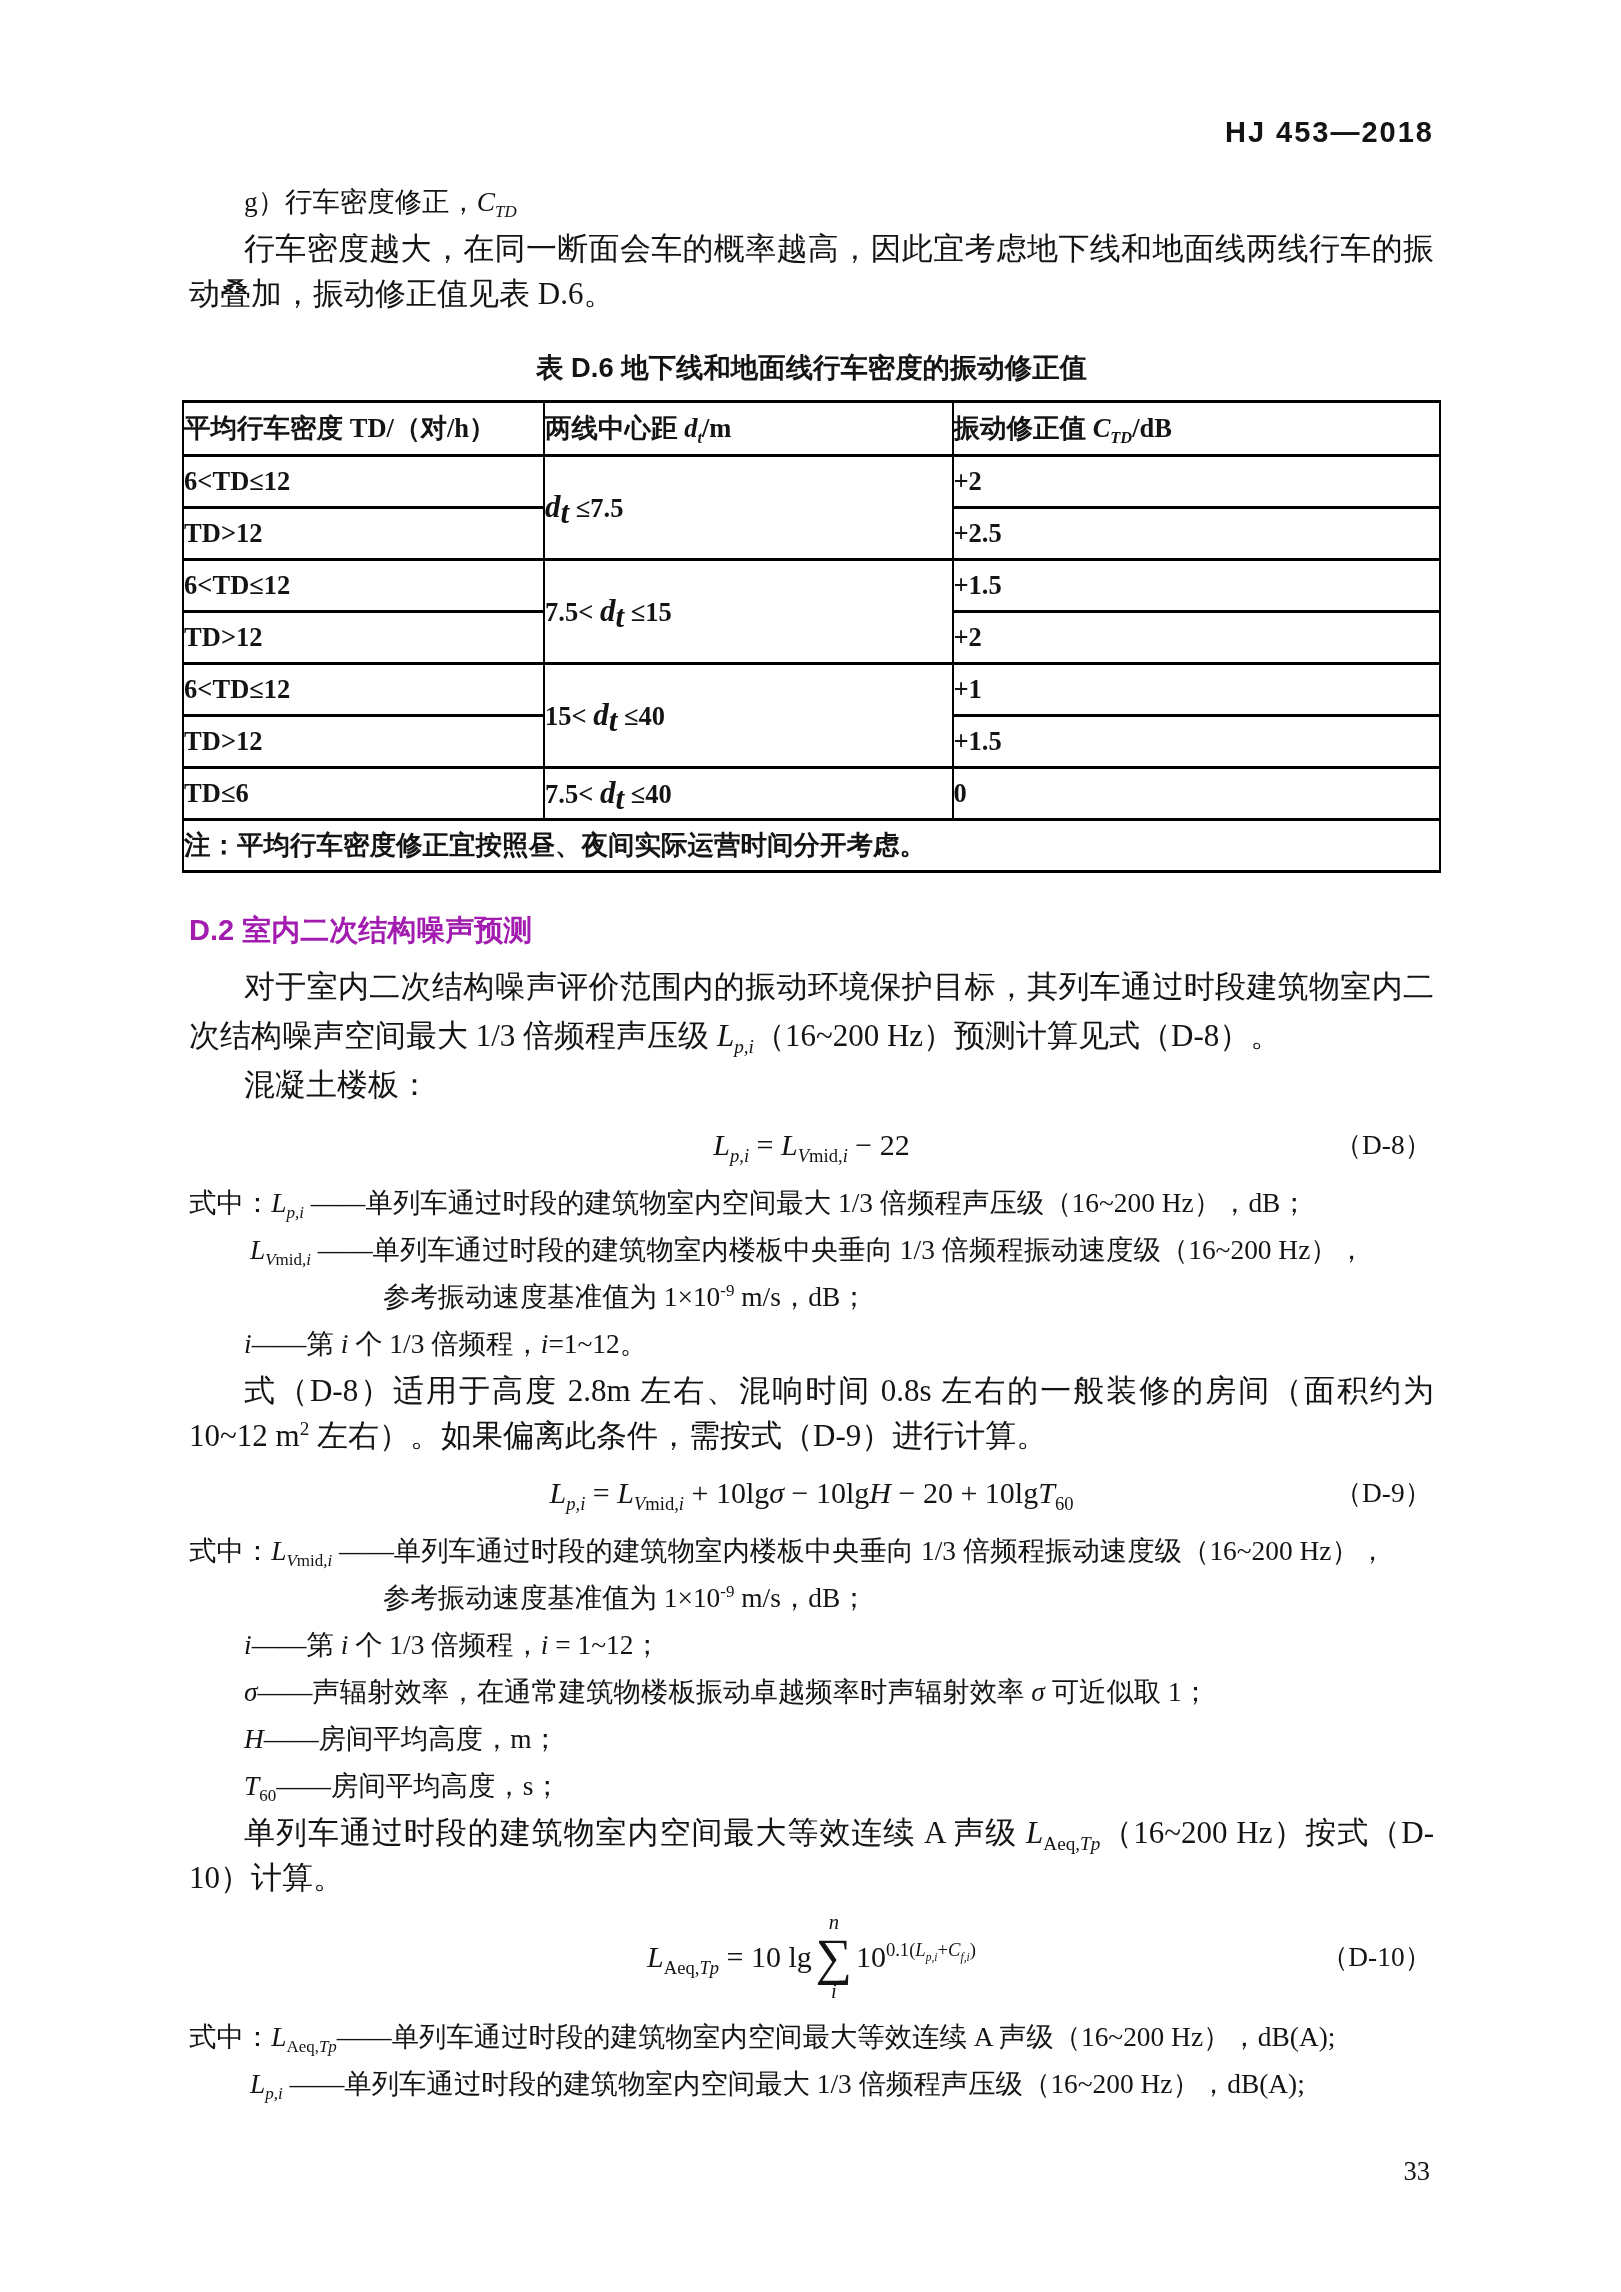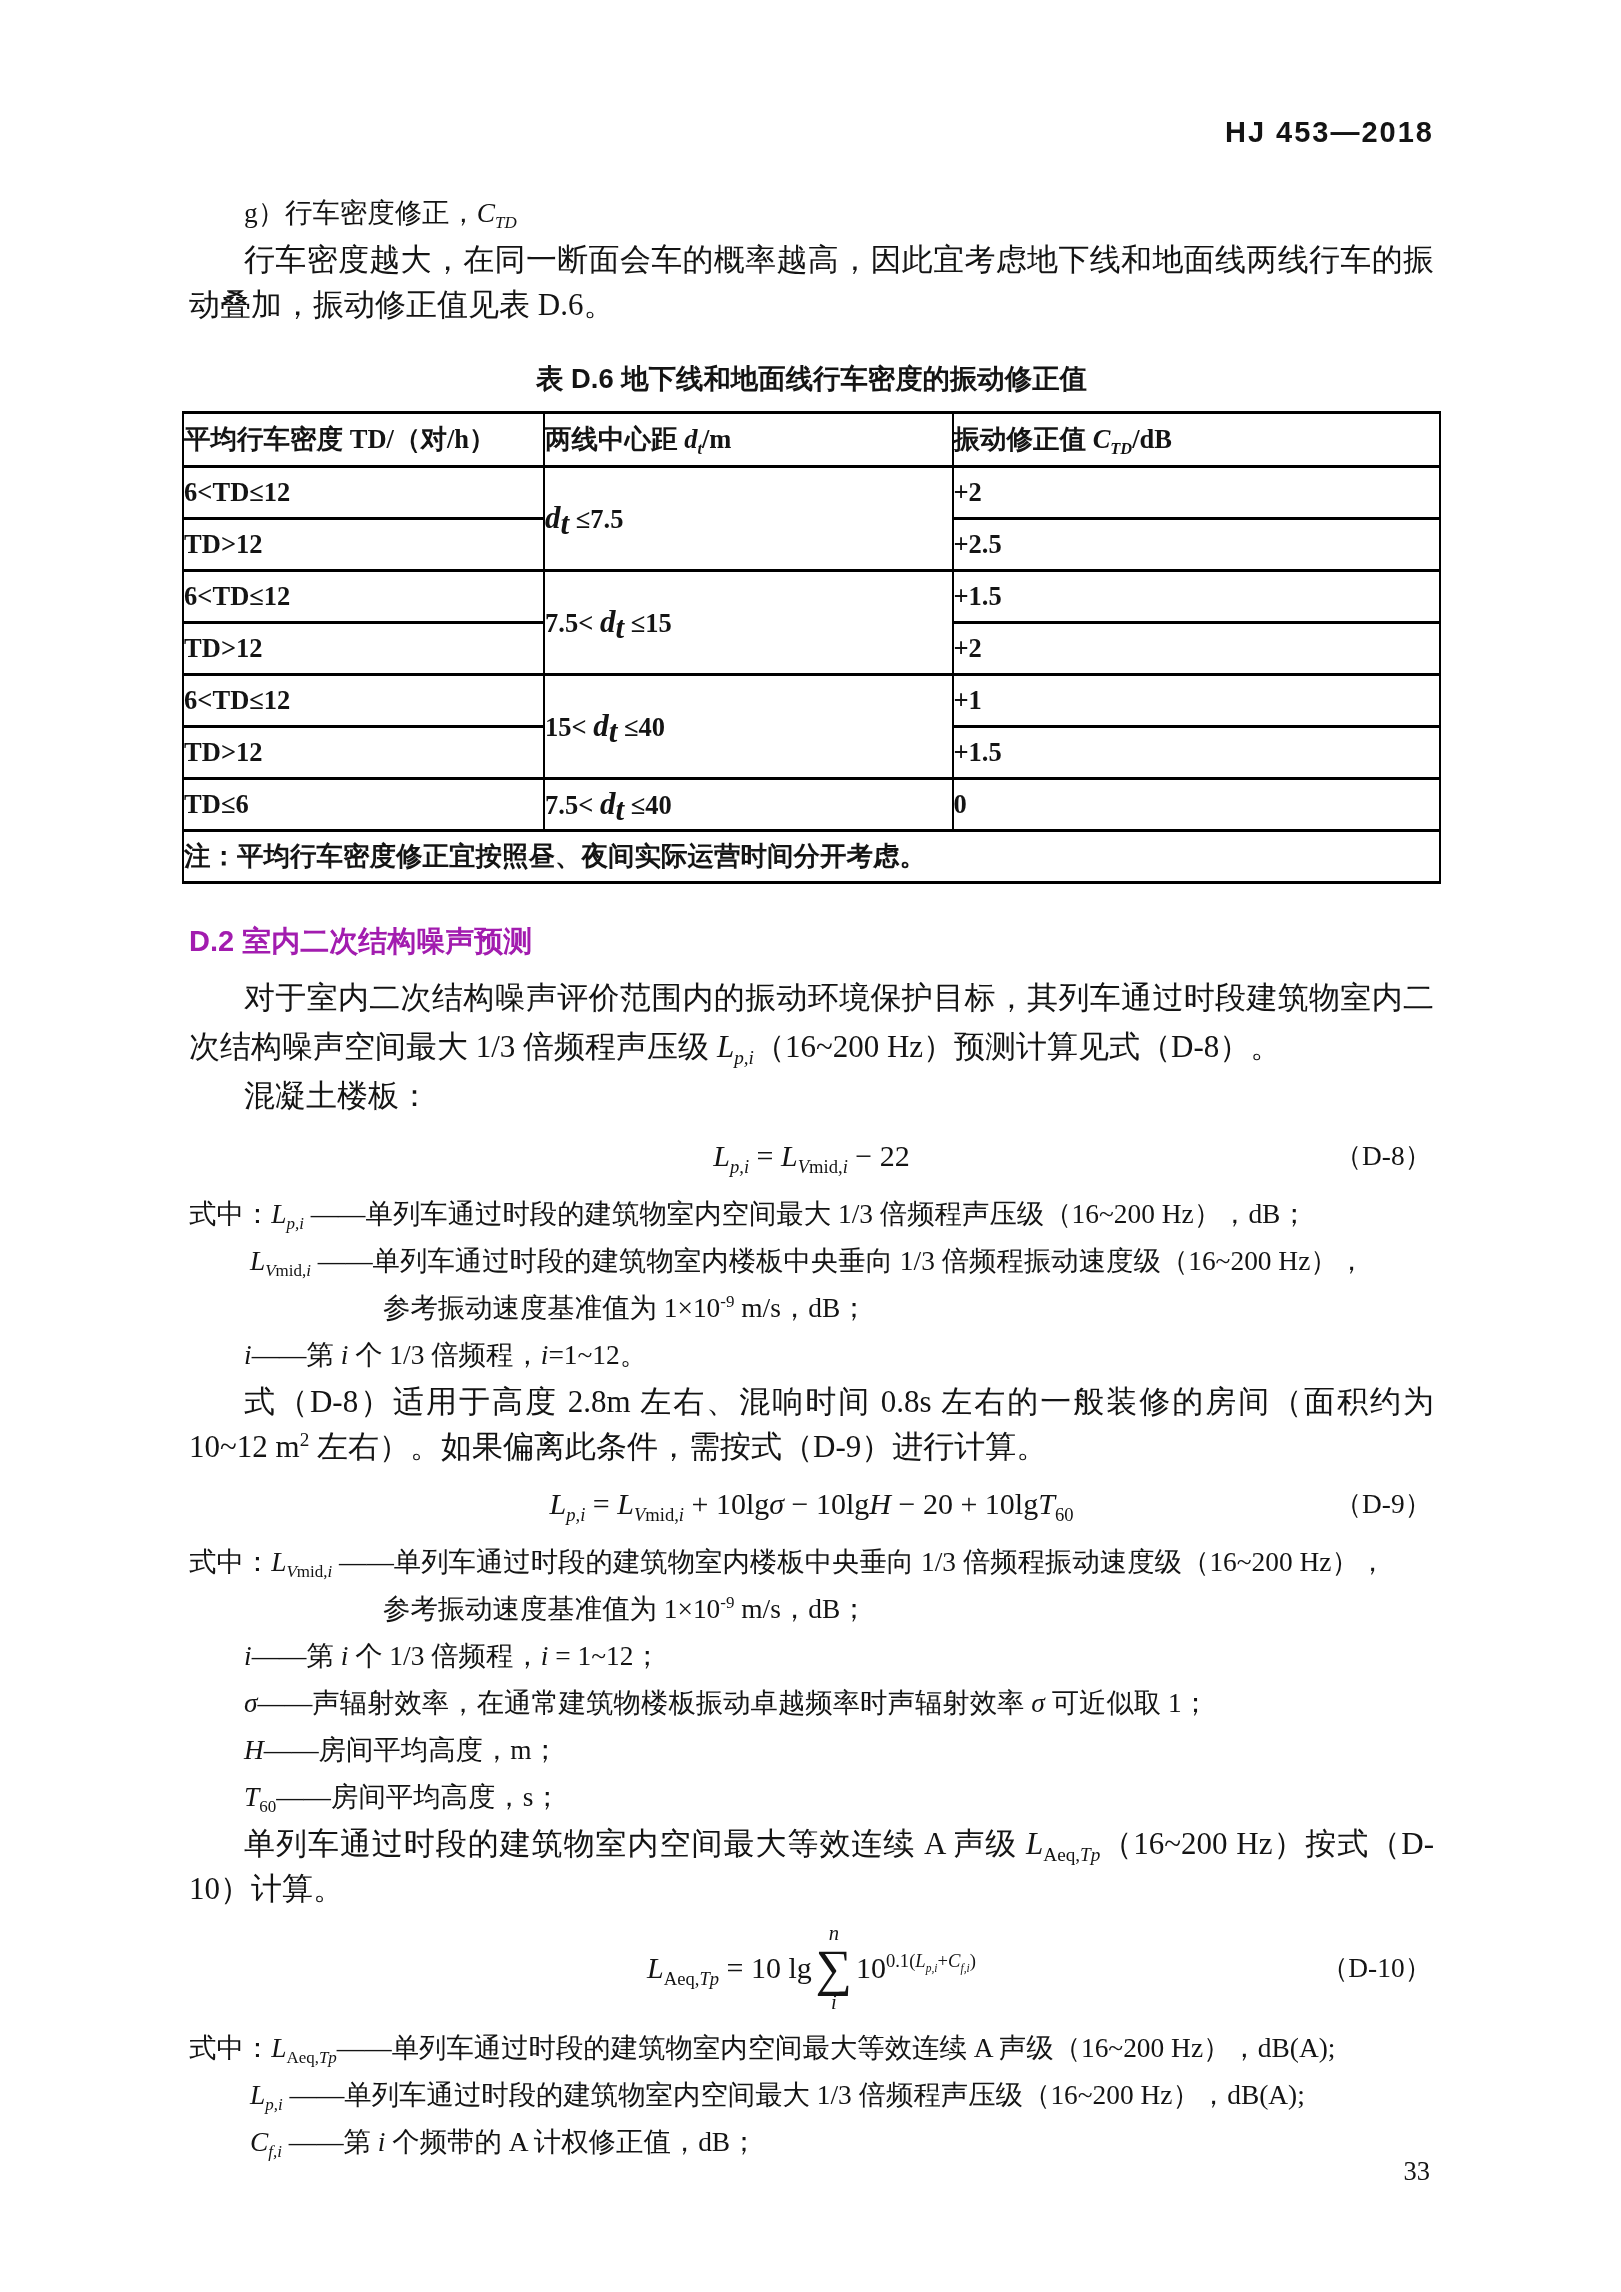--- a/index.html
+++ b/index.html
@@ -19,21 +19,21 @@
   sub .it,sup .it{font-style:italic;}
   
   .hdr{
     margin-top:116px;
     text-align:right;
     font-family:"Liberation Sans","DejaVu Sans",sans-serif;
     font-weight:700;font-size:29px;letter-spacing:2px;
     line-height:33px;
   }
   
-  .g-line{margin-top:45px;padding-left:55px;font-size:27.4px;line-height:39px;}
+  .g-line{margin-top:34px;padding-left:55px;font-size:27.4px;line-height:39px;}
   .para{font-size:31px;line-height:45px;text-align:justify;margin:0;}
   .ind{text-indent:55px;}
   .para-g{margin-top:3.9px;}
   
   .tbl-title{
     margin-top:35px;text-align:center;
     font-family:"Liberation Sans","DejaVu Sans",sans-serif;
     font-weight:700;font-size:27.4px;line-height:33px;
   }
   table.d6{
@@ -191,18 +191,17 @@
         <span class="sum-sym">∑</span>
         <span class="sum-bot">i</span>
       </span>
       <span><span>10</span><sup><span>0.1(</span><span class="it">L</span><sub class="it">p,i</sub><span>+</span><span class="it">C</span><sub class="it">f,i</sub><span>)</span></sup></span>
     </span>
     <span class="flabel">（D-10）</span>
   </div>
 
   <div class="def l0"><span>式中：</span><span class="it">L</span><sub><span>Aeq,</span><span class="it">Tp</span></sub><span>——单列车通过时段的建筑物室内空间最大等效连续 A 声级（16~200 Hz），dB(A);</span></div>
   <div class="def l1"><span class="it">L</span><sub class="it">p,i</sub><span> ——单列车通过时段的建筑物室内空间最大 1/3 倍频程声压级（16~200 Hz），dB(A);</span></div>
-  <div class="def l1"><span class="it">C</span><sub class="it">f,i</sub><span> ——第 </span><span class="it">i</span><span> 个频带的 A 计权修正值，dB；</span></div>
 
   <div class="pageno">33</div>
 
 </div>
 
 
 </body></html>

